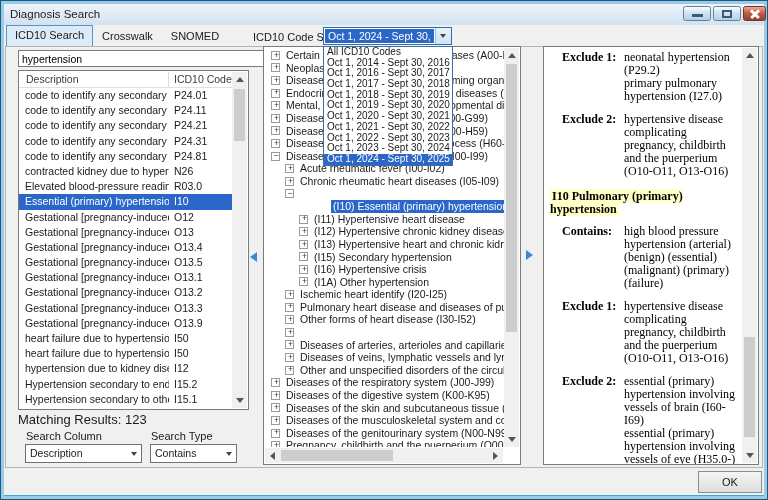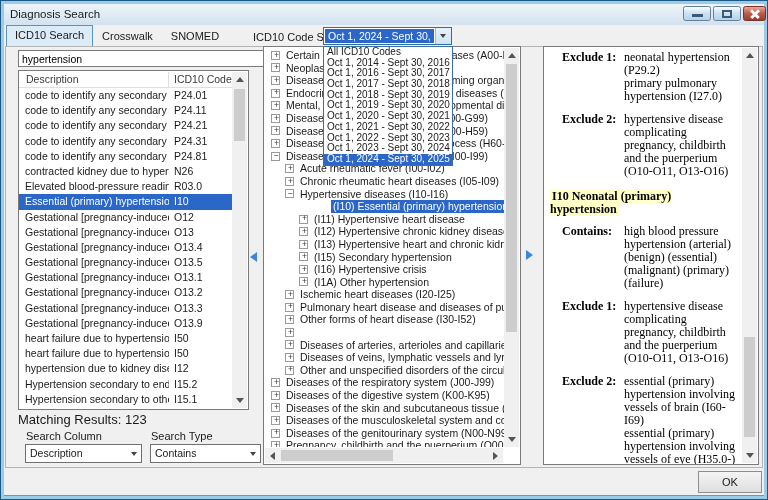--- a/index.html
+++ b/index.html
@@ -269,21 +269,21 @@
   </div>
 
   <span class="results">Matching Results: 123</span>
   <span class="lbl-col">Search Column</span>
   <span class="lbl-typ">Search Type</span>
 
   <div class="scombo" style="left:24px;top:443px;width:117px;">
     <span class="sval">Description</span>
     <span class="sdd tri tri-down-sm"></span>
   </div>
-  <div class="scombo" style="left:149px;top:443px;width:111px;">
+  <div class="scombo" style="left:149px;top:443px;width:87px;">
     <span class="sval">Contains</span>
     <span class="sdd tri tri-down-sm"></span>
   </div>
 
   <span class="xfer xfer-left"></span>
   <span class="xfer xfer-right"></span>
 
   <div class="tree">
     <div class="tbody" id="tree-body">
         <div class="trow" style="padding-left: 6px;">
@@ -349,21 +349,20 @@
         <div class="trow" style="padding-left: 20px;">
           <span class="tbox">
             <i>+</i>
           </span>
           <span class="ttext">Chronic rheumatic heart diseases (I05-I09)</span>
         </div>
         <div class="trow" style="padding-left: 20px;">
           <span class="tbox">
             <i>−</i>
           </span>
-          <span class="ttext">Hypertensive diseases (I10-I16)</span>
         </div>
         <div class="trow" style="padding-left: 66px;">
           <span class="ttext sel">(I10) Essential (primary) hypertension</span>
         </div>
         <div class="trow" style="padding-left: 34px;">
           <span class="tbox">
             <i>+</i>
           </span>
           <span class="ttext">(I11) Hypertensive heart disease</span>
         </div>
@@ -394,21 +393,21 @@
         <div class="trow" style="padding-left: 34px;">
           <span class="tbox">
             <i>+</i>
           </span>
           <span class="ttext">(I1A) Other hypertension</span>
         </div>
         <div class="trow" style="padding-left: 20px;">
           <span class="tbox">
             <i>+</i>
           </span>
-          <span class="ttext">Ischemic heart diseases (I20-I25)</span>
+          <span class="ttext">Ischemic heart identify (I20-I25)</span>
         </div>
         <div class="trow" style="padding-left: 20px;">
           <span class="tbox">
             <i>+</i>
           </span>
           <span class="ttext">Pulmonary heart disease and diseases of pulmonary circulation (I26-I28)</span>
         </div>
         <div class="trow" style="padding-left: 20px;">
           <span class="tbox">
             <i>+</i>
@@ -499,21 +498,21 @@
     <div class="dbody" id="detail-body">
         <div class="dpair">
           <span class="dlabel">Exclude 1:</span>
           <span class="dtext">neonatal hypertension (P29.2)
 primary pulmonary hypertension (I27.0)</span>
         </div>
         <div class="dpair">
           <span class="dlabel">Exclude 2:</span>
           <span class="dtext">hypertensive disease complicating pregnancy, childbirth and the puerperium (O10-O11, O13-O16)</span>
         </div>
-        <div class="dheading"><span>I10 Neonatal (primary) hypertension</span></div>
+        <div class="dheading"><span>I10 Pulmonary (primary) hypertension</span></div>
         <div class="dpair">
           <span class="dlabel">Contains:</span>
           <span class="dtext">high blood pressure hypertension (arterial) (benign) (essential) (malignant) (primary) (failure)</span>
         </div>
         <div class="dpair">
           <span class="dlabel">Exclude 1:</span>
           <span class="dtext">hypertensive disease complicating pregnancy, childbirth and the puerperium (O10-O11, O13-O16)</span>
         </div>
         <div class="dpair">
           <span class="dlabel">Exclude 2:</span>

